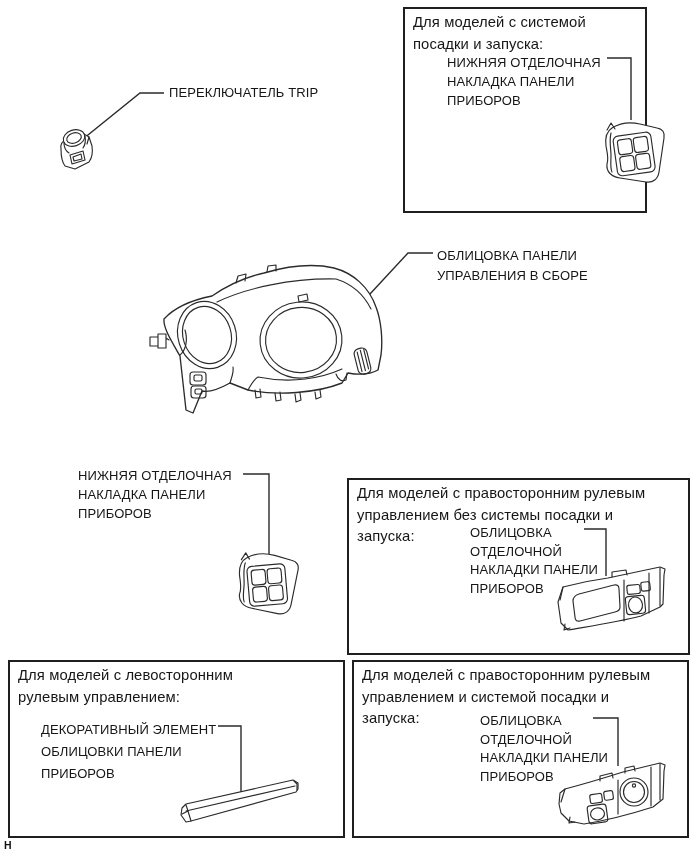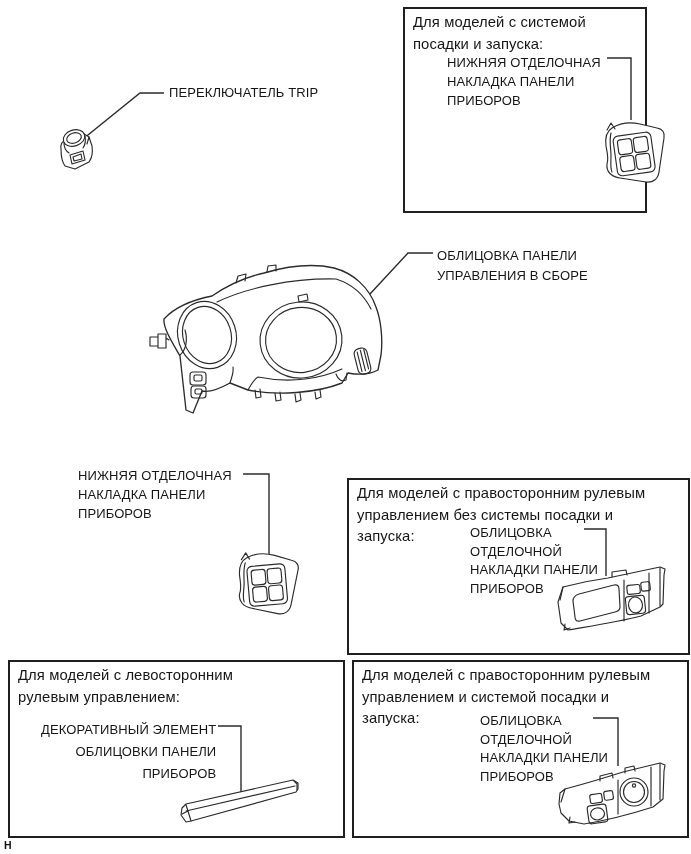--- a/index.html
+++ b/index.html
@@ -12,21 +12,21 @@
   .title{
     position:absolute;font-size:14.8px;line-height:21.5px;white-space:pre-line;
     color:#161616;letter-spacing:0.1px;
   }
   .plabel{
     position:absolute;font-size:13px;line-height:18.5px;white-space:pre-line;
     color:#161616;letter-spacing:0.1px;
   }
   .lh19{line-height:19px;}
   .lh195{line-height:19.5px;}
-  .lh22{line-height:22px;text-align:right;}
+  .lh22{line-height:22px;}
   .overlay{position:absolute;left:0;top:0;pointer-events:none;}
   .art{stroke:#2b2b2b;fill:none;stroke-width:1.15;stroke-linecap:round;stroke-linejoin:round;}
   .art-heavy{stroke-width:1.35;}
   .fillw{fill:#ffffff;}
   .leader{stroke:#2b2b2b;stroke-width:1.4;fill:none;stroke-linejoin:miter;}
   .footer-mark{position:absolute;left:4px;top:839px;font-size:10.5px;font-weight:700;color:#111;}
 </style>
 </head>
 <body>
 

